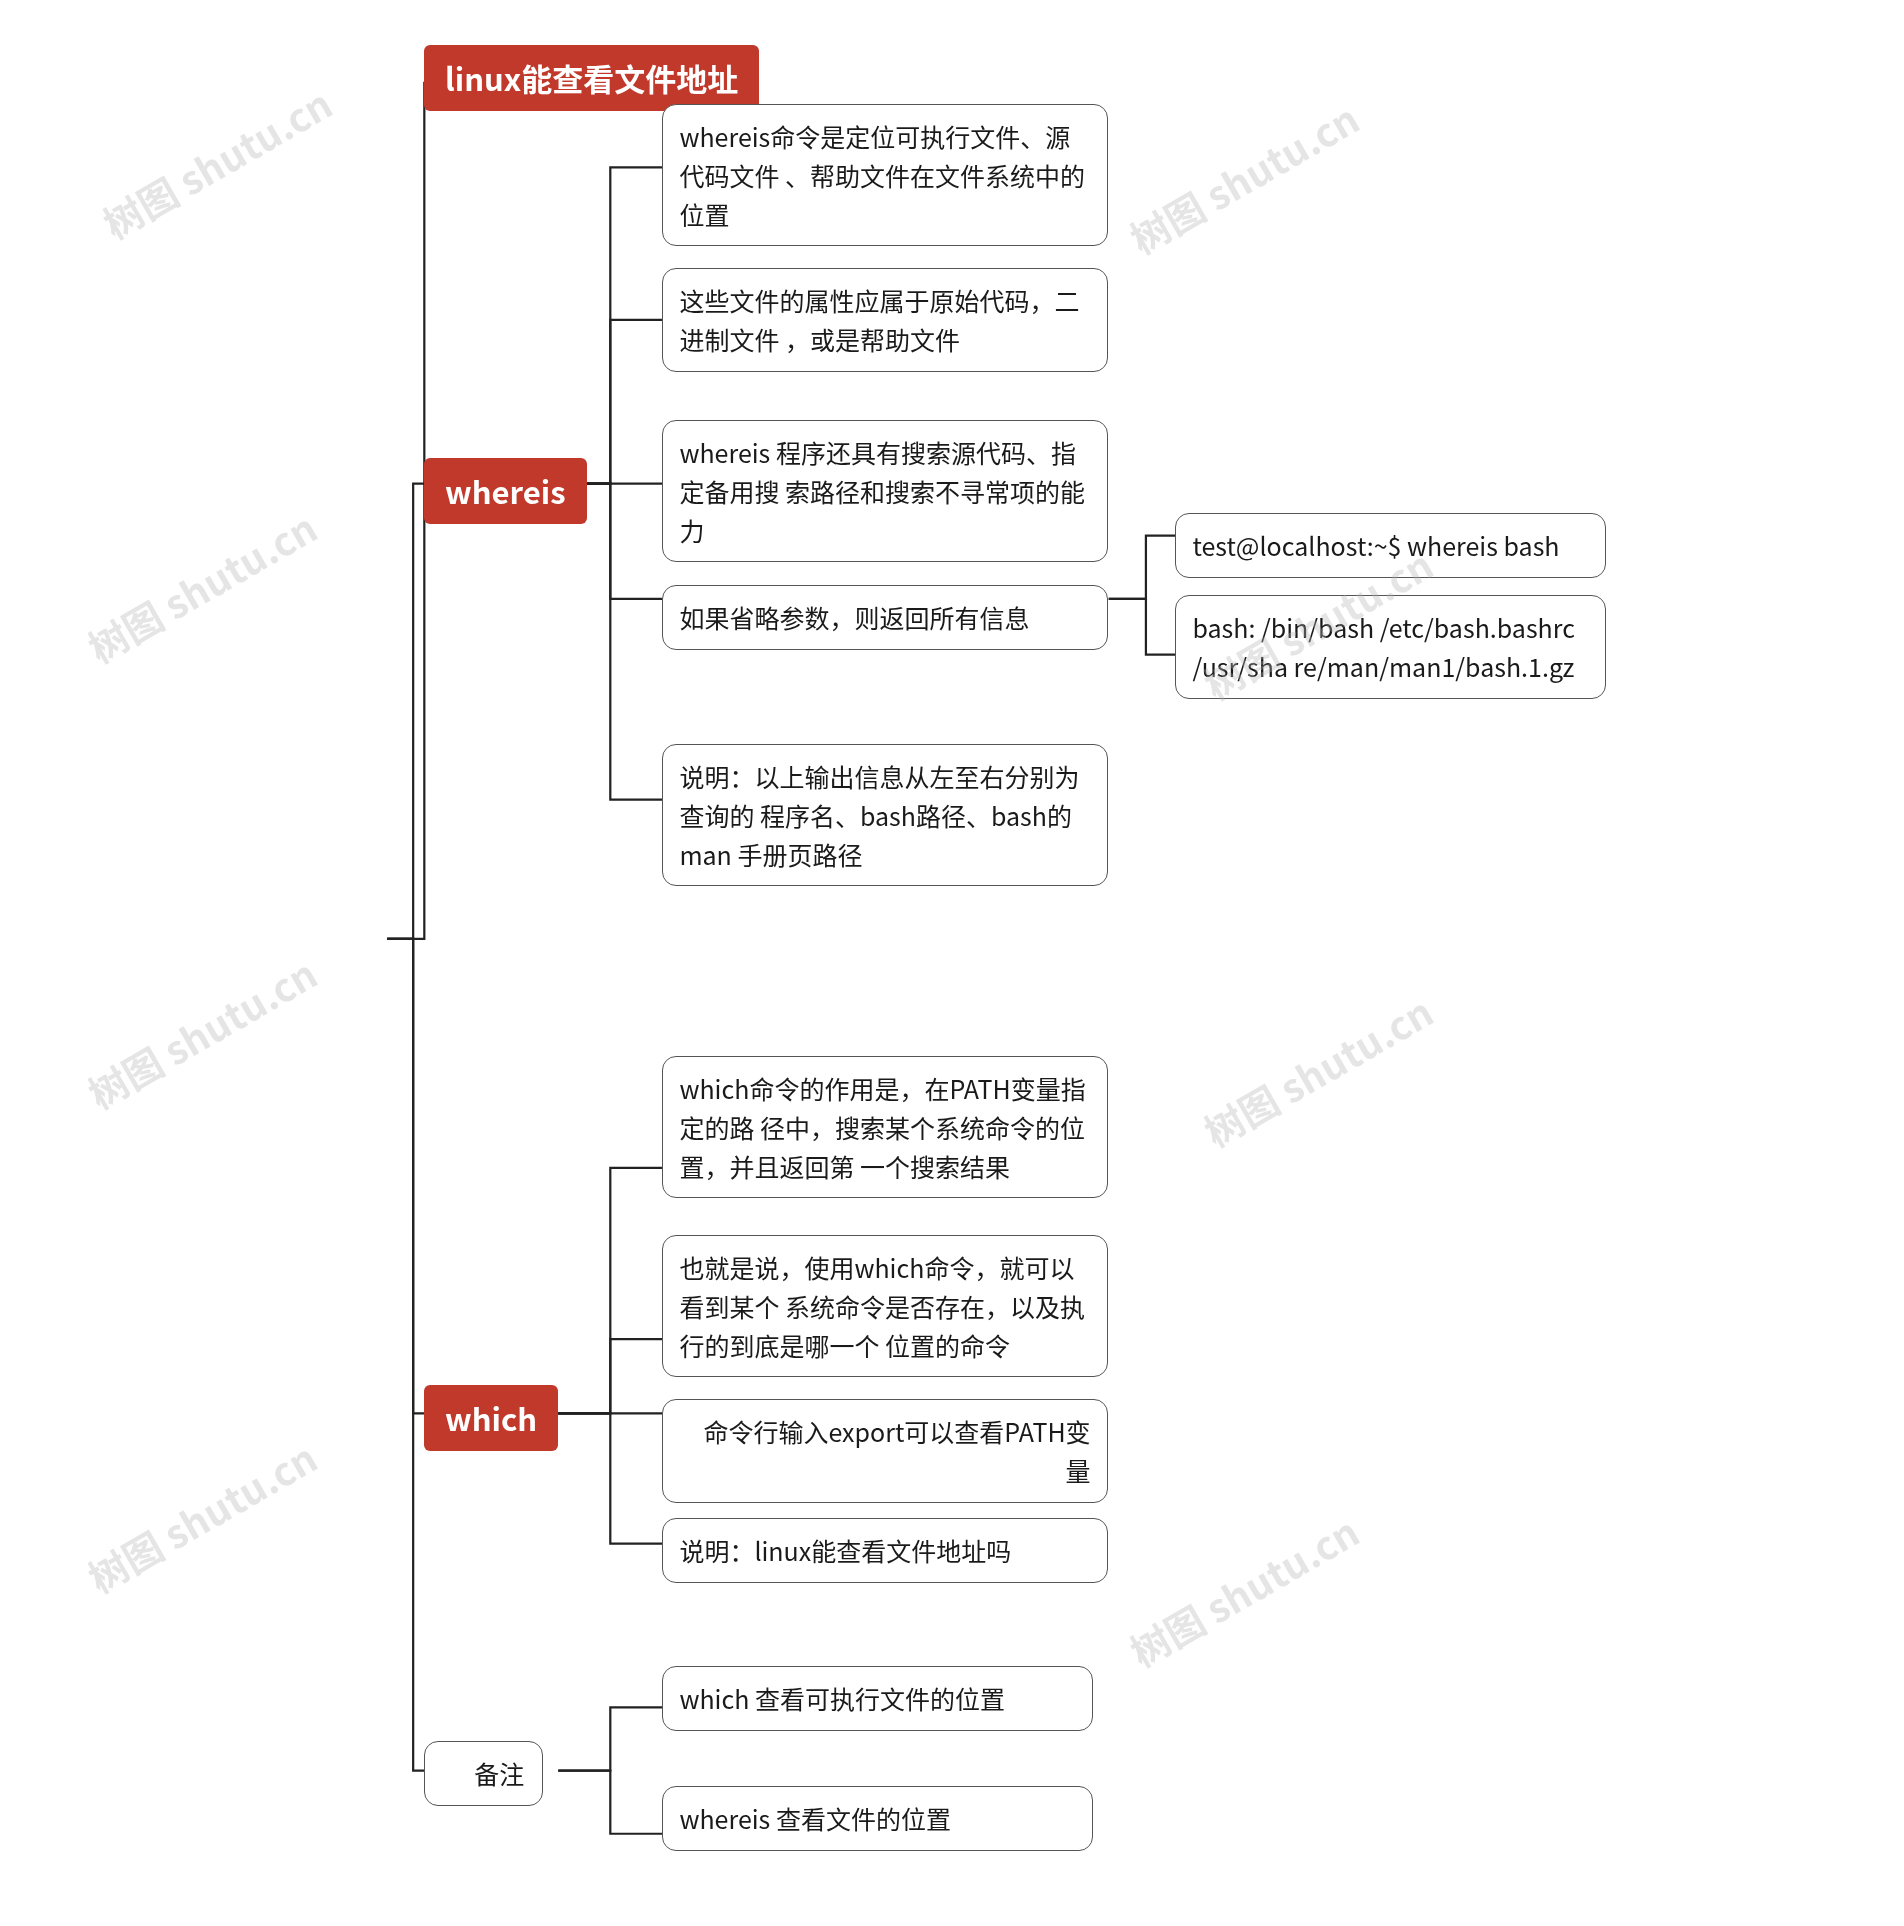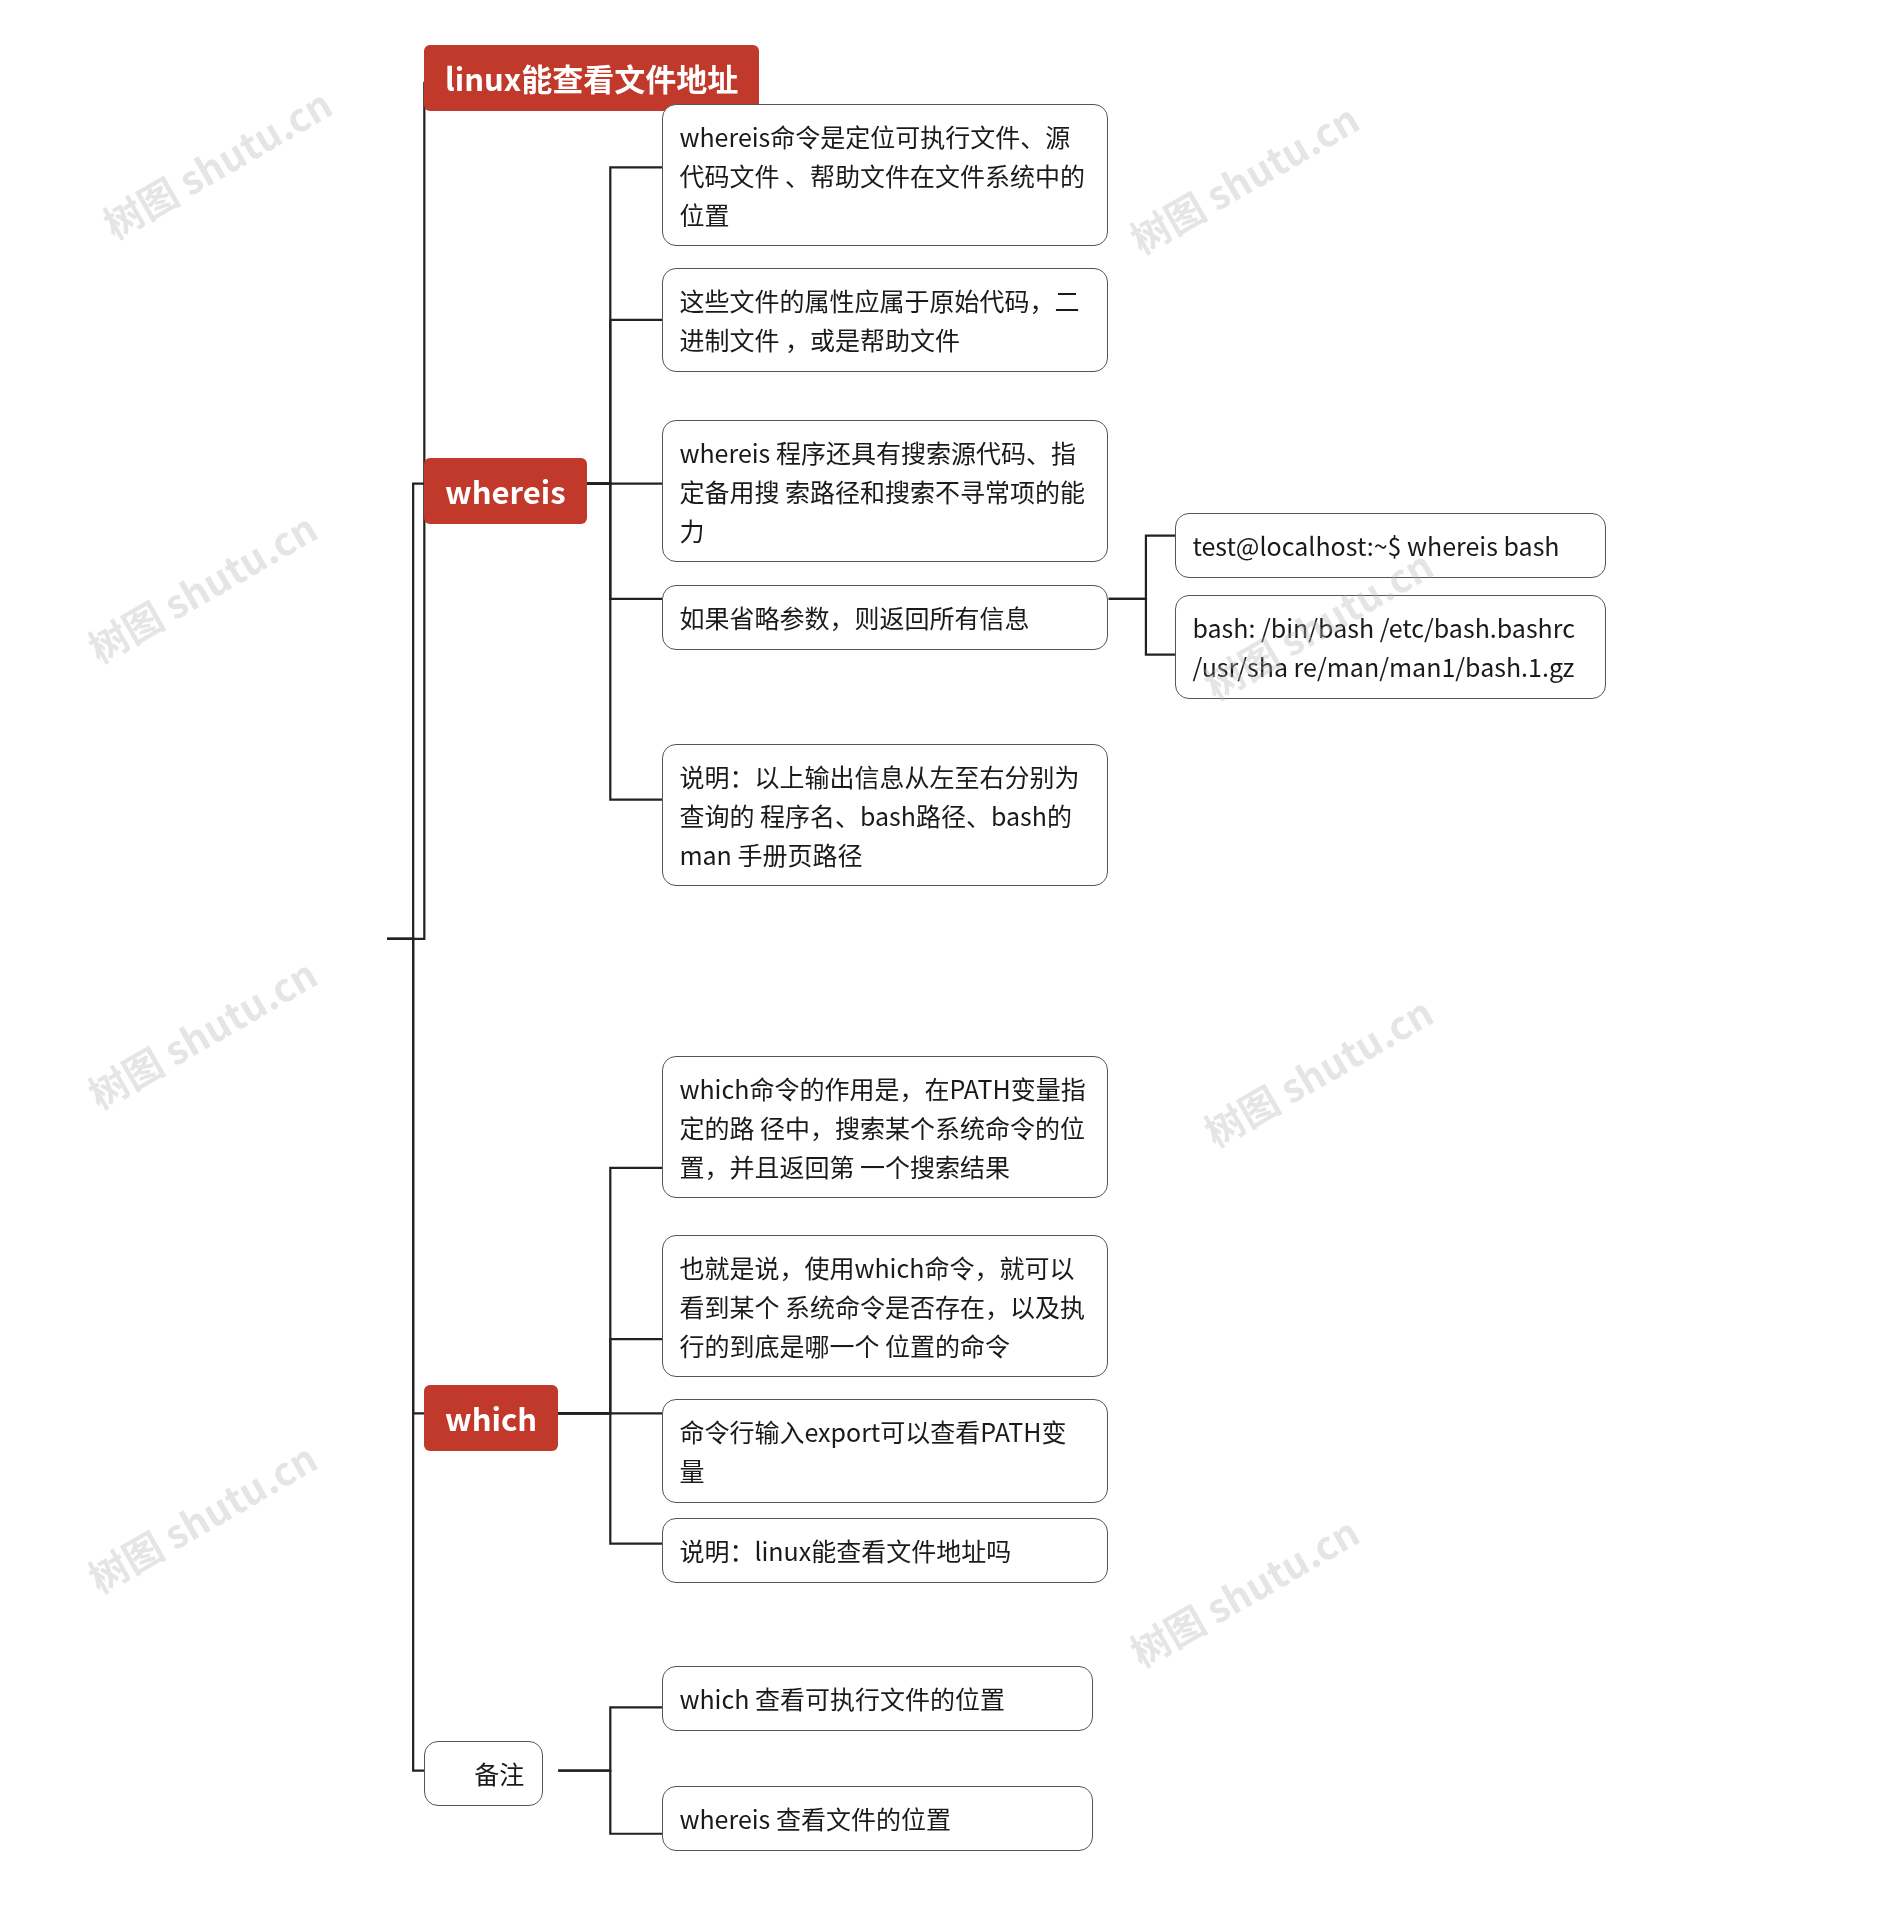--- a/index.html
+++ b/index.html
@@ -143,21 +143,21 @@
     <div class="content-node" style="top: 595px; left: 1175px; width: 431px;">bash: /bin/bash /etc/bash.bashrc /usr/sha
 re/man/man1/bash.1.gz</div>
     <div class="content-node" style="top: 744px; left: 662px; width: 446px;">说明：以上输出信息从左至右分别为查询的
 程序名、bash路径、bash的man 手册页路径</div>
     <div class="content-node" style="top: 1056px; left: 662px; width: 446px;">which命令的作用是，在PATH变量指定的路
 径中，搜索某个系统命令的位置，并且返回第
 一个搜索结果</div>
     <div class="content-node" style="top: 1235px; left: 662px; width: 446px;">也就是说，使用which命令，就可以看到某个
 系统命令是否存在，以及执行的到底是哪一个
 位置的命令</div>
-    <div class="content-node" style="top: 1399px; left: 662px; width: 446px;">命令行输入export可以查看PATH变量</div>
+    <div class="content-node" style="top: 1399px; left: 662px; width: 446px; text-align: right;">命令行输入export可以查看PATH变量</div>
     <div class="content-node" style="top: 1518px; left: 662px; width: 446px;">说明：linux能查看文件地址吗</div>
     <div class="content-node" style="top: 1666px; left: 662px; width: 431px;">which 查看可执行文件的位置</div>
     <div class="content-node" style="top: 1786px; left: 662px; width: 431px;">whereis 查看文件的位置</div>
   </div>
 
 <div class="watermark" style="top:134px;left:89px;">树图 shutu.cn</div>
 <div class="watermark" style="top:149px;left:1116px;">树图 shutu.cn</div>
 <div class="watermark" style="top:558px;left:74px;">树图 shutu.cn</div>
 <div class="watermark" style="top:595px;left:1190px;">树图 shutu.cn</div>
 <div class="watermark" style="top:1004px;left:74px;">树图 shutu.cn</div>

